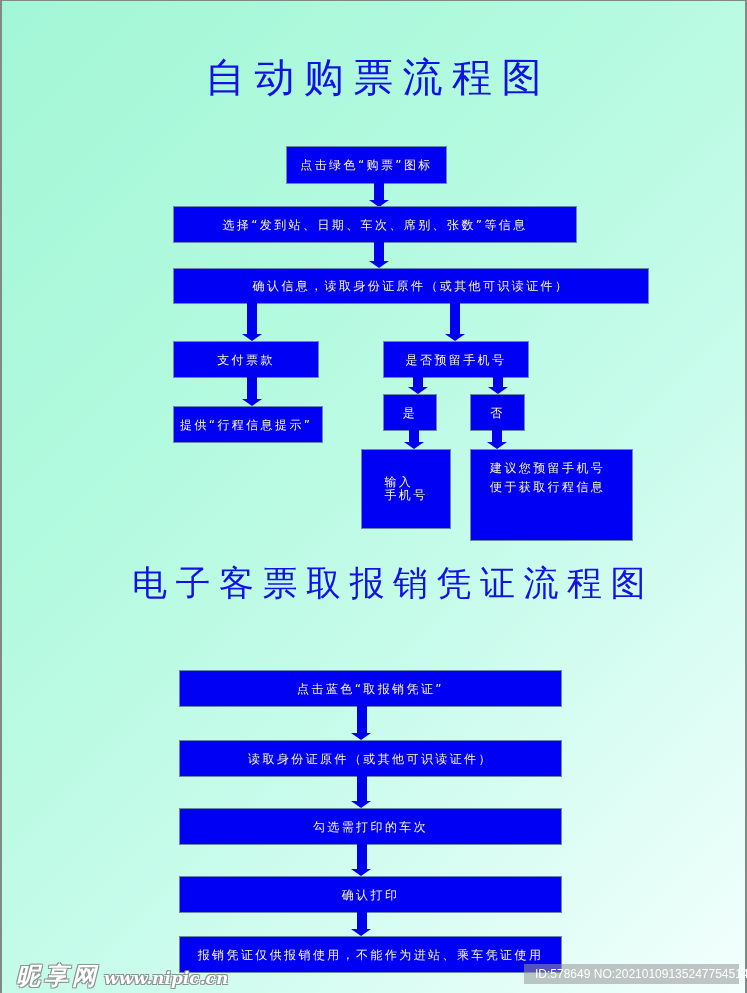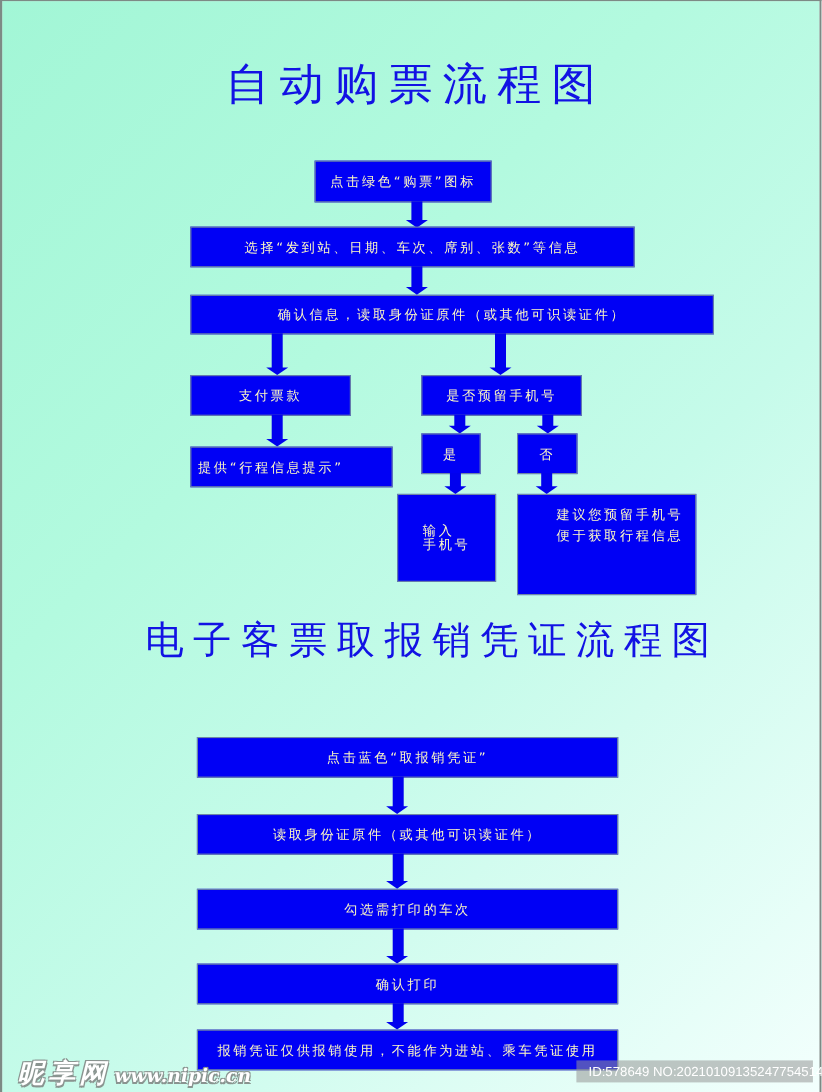--- a/index.html
+++ b/index.html
@@ -21,21 +21,21 @@
     .t1 { left: 203px; top: 56px; font-size: 40px; letter-spacing: 9.4px; text-align: center; }
     .t2 { left: 130px; top: 565px; font-size: 35px; letter-spacing: 8.5px; }
     .box {
       position: absolute; box-sizing: border-box;
       background: #0000f5; border: 1px solid #6f86a6;
       color: #fef9c3; font-size: 12px; letter-spacing: 2.4px; line-height: 14px;
       display: flex; align-items: center; justify-content: center;
       white-space: nowrap; text-align: center;
     }
     .box.left { justify-content: flex-start; padding-left: 6px; }
-    .box.top { align-items: flex-start; justify-content: flex-start; padding: 9px 0 0 35px; line-height: 19px; }
+    .box.top { align-items: flex-start; justify-content: flex-start; padding: 9px 0 0 19px; line-height: 19px; }
     .stack { display: inline-block; text-align: left; line-height: 13.5px; }
     .stack span, .top span { display: block; }
     .arrow { position: absolute; width: 21px; }
     .arrow .shaft { position: absolute; left: 5.5px; top: 0; width: 10px; background: #0000ee; }
     .arrow .head {
       position: absolute; left: 0; bottom: 0; width: 0; height: 0;
       border-left: 10.5px solid transparent; border-right: 10.5px solid transparent;
       border-top: 7px solid #0000ee;
     }
     .wm-logo {
@@ -79,21 +79,21 @@
   <div class="arrow" style="left:442.5px;top:302px;height:38px;">
       <div class="shaft" style="height:32px;"></div>
       <div class="head"></div>
     </div>
 
   <div class="box" style="left:171px;top:340px;width:146px;height:37px;">支付票款</div>
   <div class="arrow" style="left:239.5px;top:376px;height:29px;">
       <div class="shaft" style="height:23px;"></div>
       <div class="head"></div>
     </div>
-  <div class="box left" style="left:171px;top:405px;width:184px;height:37px;">提供“行程信息提示”</div>
+  <div class="box left" style="left:171px;top:405px;width:150px;height:37px;">提供“行程信息提示”</div>
 
   <div class="box" style="left:381px;top:340px;width:146px;height:37px;">是否预留手机号</div>
   <div class="arrow" style="left:405.5px;top:376px;height:17px;">
       <div class="shaft" style="height:11px;"></div>
       <div class="head"></div>
     </div>
   <div class="arrow" style="left:485.5px;top:376px;height:17px;">
       <div class="shaft" style="height:11px;"></div>
       <div class="head"></div>
     </div>

